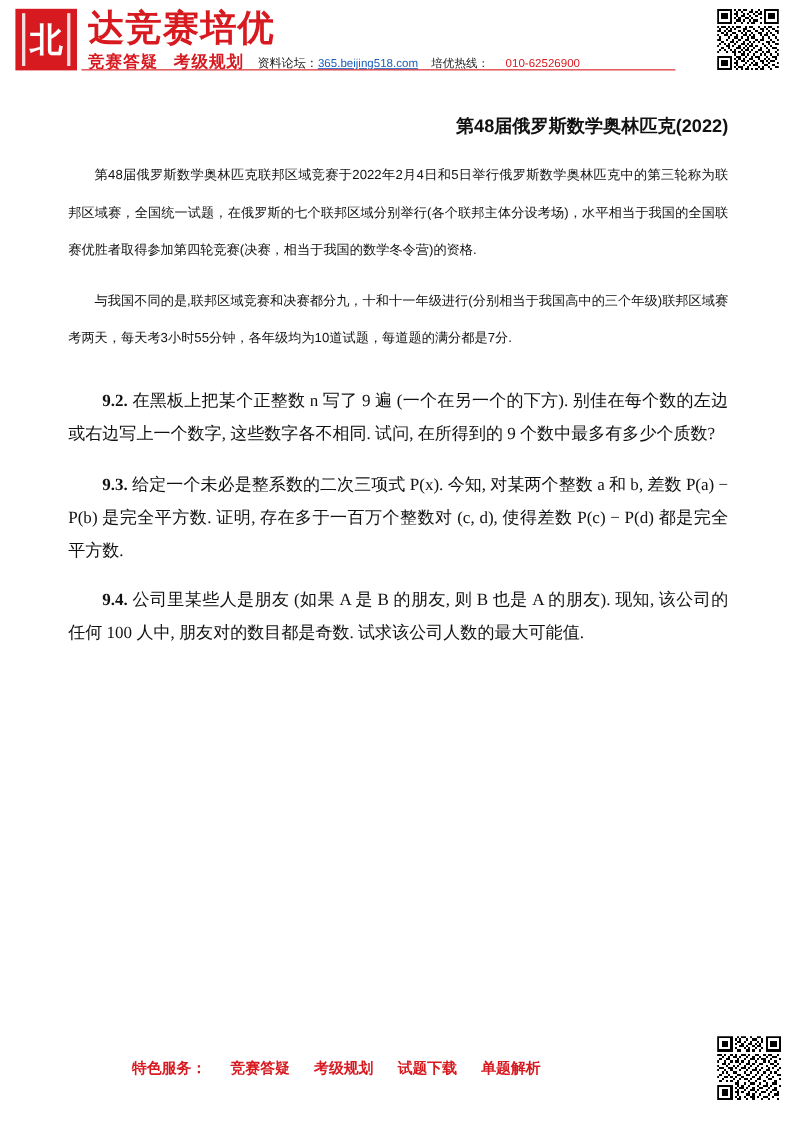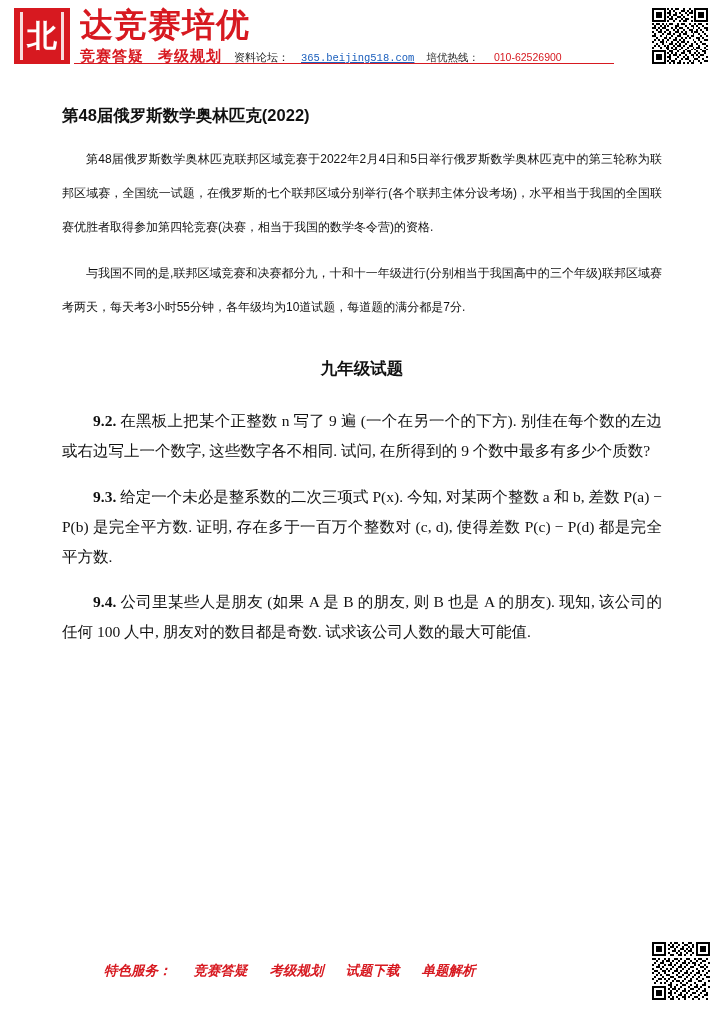--- a/index.html
+++ b/index.html
@@ -94,25 +94,25 @@
     display: inline-block;
     width: 14px;
   }
   .brand-sub .small {
     font-family: "Liberation Sans", sans-serif;
     font-size: 11px;
     color: #222;
     margin-left: 12px;
   }
   .brand-sub .link {
-    font-family: Liberation Mono, monospace;
+    font-family: Liberation Sans, sans-serif;
     font-size: 10.5px;
     color: #1b5fbd;
     text-decoration: underline;
-    margin-left: 12px;
+    margin-left: 0;
   }
   .brand-sub .hot {
     font-family: Liberation Serif, serif;
     font-size: 10.5px;
     color: #222;
     margin-left: 12px;
   }
   .brand-sub .hotnum {
     font-family: "Liberation Sans", sans-serif;
     font-size: 10.5px;
@@ -148,21 +148,21 @@
     width: 58px;
     height: 58px;
   }
 
   
   .doc {
     padding: 24px 62px 0 62px;
     box-sizing: border-box;
   }
   .doc-title {
-    text-align: left;
+    text-align: right;
     font-family: "Liberation Sans", sans-serif;
     font-weight: bold;
     font-size: 16.5px;
     line-height: 30px;
     color: #111;
   }
   .doc-title .l2 { display: block; }
 
   .para {
     margin-top: 12px;
@@ -204,26 +204,25 @@
   
   .footer {
     position: absolute;
     left: 0;
     right: 0;
     bottom: 14px;
     height: 60px;
   }
   .footer-inner {
     position: absolute;
-    left: 104px;
+    left: 120px;
     top: 12px;
     display: flex;
     align-items: center;
     white-space: nowrap;
-    font-style: italic;
   }
   .footer-label {
     font-family: "Liberation Sans", sans-serif;
     font-weight: bold;
     font-size: 13.5px;
     color: #d71920;
   }
   .footer-item {
     font-family: "Liberation Sans", sans-serif;
     font-weight: bold;
@@ -491,21 +490,20 @@
 
 <div class="doc">
 
   <div class="doc-title">
     <span>第48届俄罗斯数学奥林匹克(2022)</span>
   </div>
 
   <p class="para">第48届俄罗斯数学奥林匹克联邦区域竞赛于2022年2月4日和5日举行俄罗斯数学奥林匹克中的第三轮称为联邦区域赛，全国统一试题，在俄罗斯的七个联邦区域分别举行(各个联邦主体分设考场)，水平相当于我国的全国联赛优胜者取得参加第四轮竞赛(决赛，相当于我国的数学冬令营)的资格.</p>
   <p class="para tight">与我国不同的是,联邦区域竞赛和决赛都分九，十和十一年级进行(分别相当于我国高中的三个年级)联邦区域赛考两天，每天考3小时55分钟，各年级均为10道试题，每道题的满分都是7分.</p>
 
-  <div class="section-title">九年级试题</div>
 
   <div class="problems">
     <p class="problem">
       <span class="num">9.2.</span>
       <span>在黑板上把某个正整数 n 写了 9 遍 (一个在另一个的下方). 别佳在每个数的左边或右边写上一个数字, 这些数字各不相同. 试问, 在所得到的 9 个数中最多有多少个质数?</span>
     </p>
     <p class="problem">
       <span class="num">9.3.</span>
       <span>给定一个未必是整系数的二次三项式 P(x). 今知, 对某两个整数 a 和 b, 差数 P(a) − P(b) 是完全平方数. 证明, 存在多于一百万个整数对 (c, d), 使得差数 P(c) − P(d) 都是完全平方数.</span>
     </p>

